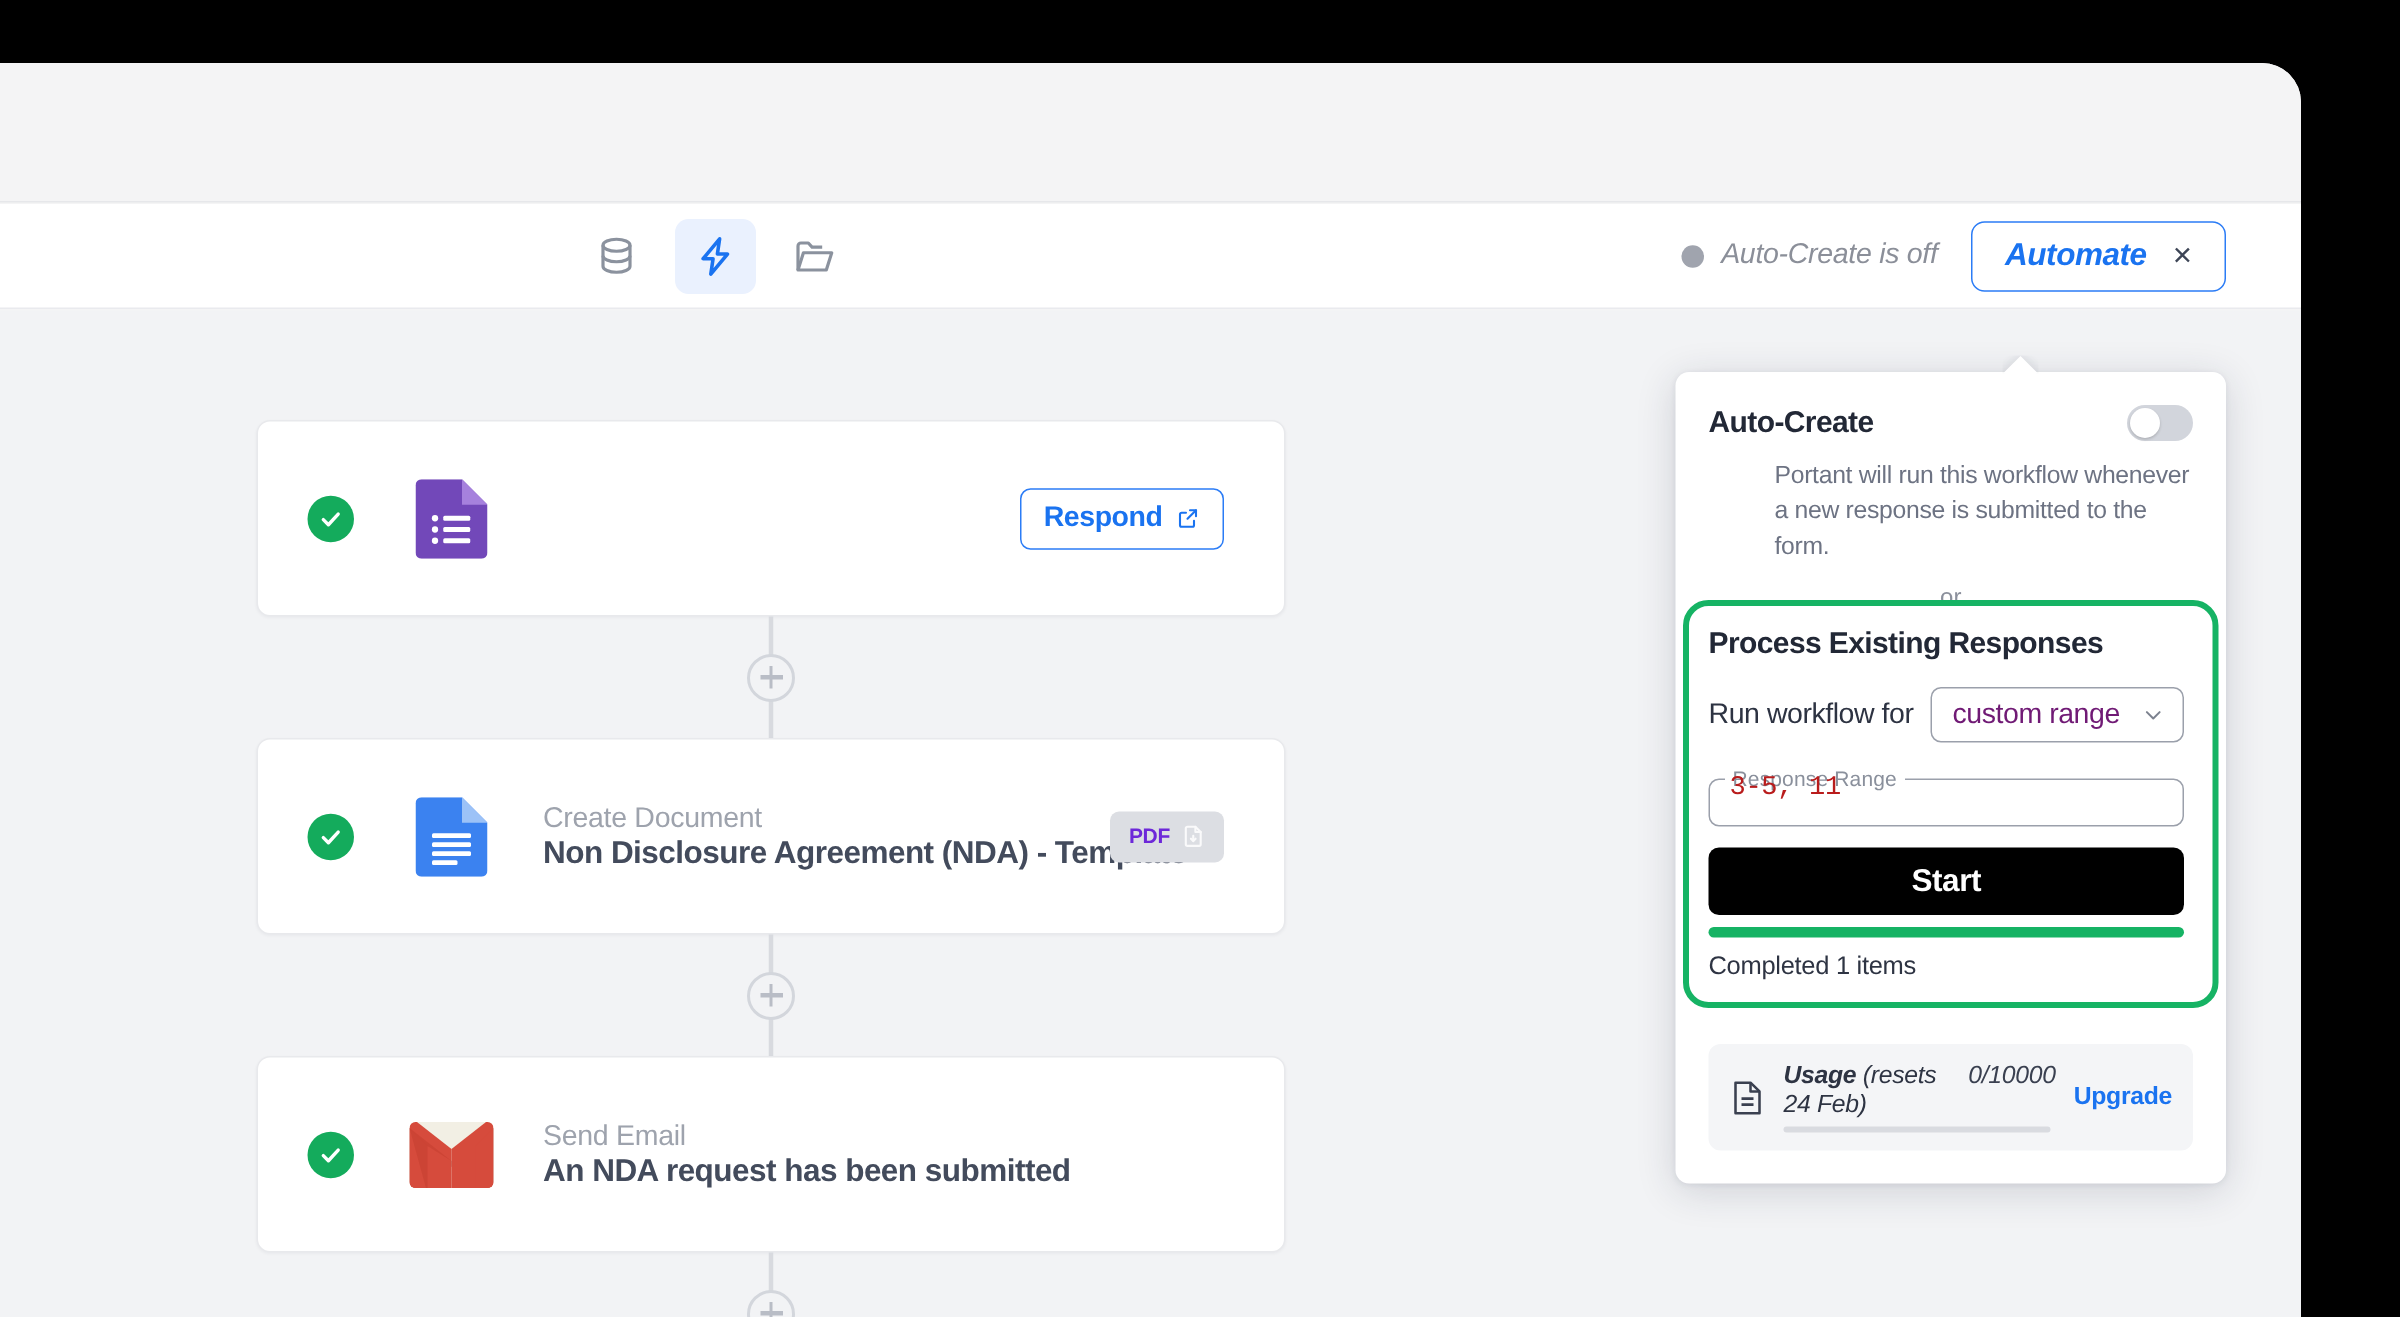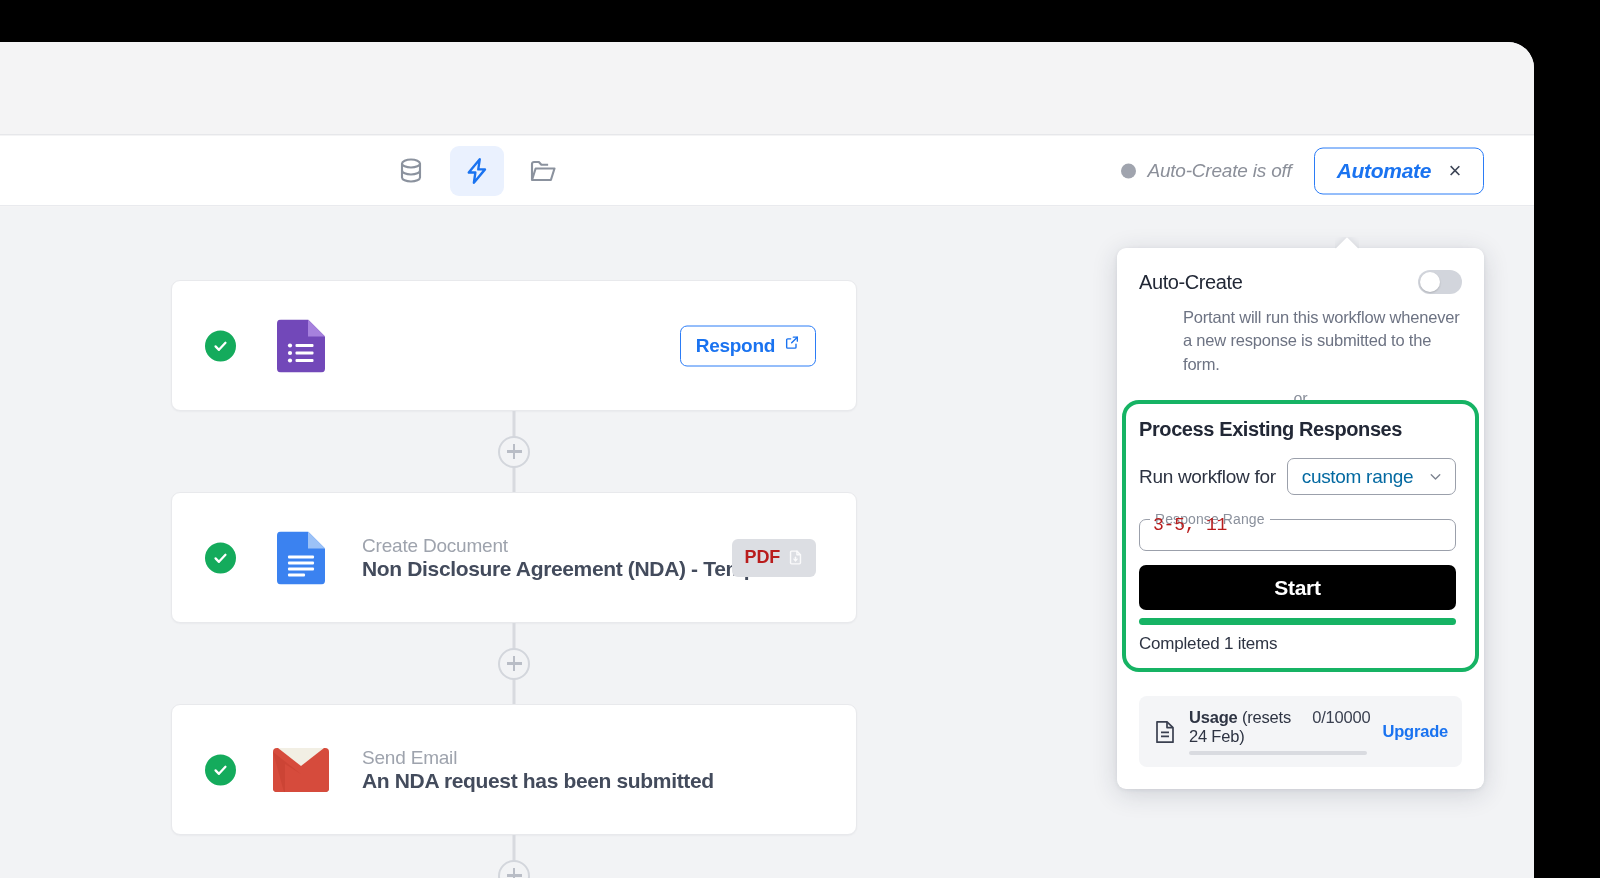--- a/index.html
+++ b/index.html
@@ -124,42 +124,42 @@
     white-space: nowrap;
   }
   .wf-title {
     font-size: 21px; font-weight: bold;
     color: #434b5c; letter-spacing: -0.35px;
     white-space: nowrap;
   }
   #respond-button {
     position: absolute; right: 40px; top: 50%;
     transform: translateY(-50%);
-    display: flex; align-items: flex-start; gap: 9px;
+    display: flex; align-items: center; gap: 9px;
     border: 1.5px solid #2b7cf6;
     border-radius: 7px;
     padding: 8px 15px 9px 15px;
     background: #fff;
     cursor: pointer;
   }
   #respond-button .label {
     font-size: 19px; font-weight: bold; color: #1a73f0;
     letter-spacing: -0.3px;
   }
   #pdf-badge {
     position: absolute; right: 40px; top: 50%;
     transform: translateY(-50%);
     display: flex; align-items: center; gap: 7px;
     background: #dcdee3;
     border-radius: 6px;
     padding: 8px 12px 9px 13px;
     cursor: pointer;
   }
   #pdf-badge .label {
-    font-size: 18px; font-weight: bold; color: #b91c1c;
+    font-size: 14px; font-weight: bold; color: #6d28d9;
     letter-spacing: -0.2px;
   }
 
   .wf-connector {
     position: relative;
     width: 686px; height: 81px;
     display: flex; align-items: center; justify-content: center;
   }
   .wf-connector .line {
     position: absolute; left: 50%; top: 0;
@@ -203,21 +203,21 @@
     background: #fff;
     transform: rotate(45deg);
     box-shadow: -2px -2px 6px rgba(30,38,60,0.08);
   }
 
   .pop-section { padding: 22px 22px 0 22px; }
   .pop-head {
     display: flex; align-items: center; justify-content: space-between;
   }
   .pop-h1 {
-    font-size: 20px; font-weight: normal; color: #222836;
+    font-size: 20px; font-weight: bold; color: #222836;
     letter-spacing: -0.4px;
   }
   #auto-create-toggle {
     width: 44px; height: 24px; border-radius: 12px;
     background: #d2d5dc;
     position: relative; cursor: pointer; flex: none;
   }
   #auto-create-toggle .knob {
     position: absolute; left: 2px; top: 2px;
     width: 20px; height: 20px; border-radius: 50%;
@@ -267,21 +267,21 @@
     height: 37px;
     border: 1.4px solid #9ba0ab;
     border-radius: 7px;
     display: flex; align-items: center;
     padding: 0 11px 0 14px;
     cursor: pointer;
     background: #fff;
   }
   #range-select .val {
     flex: 1;
-    font-size: 19px; color: #0369a1; letter-spacing: -0.3px;
+    font-size: 19px; color: #701a75; letter-spacing: -0.3px;
   }
 
   
   #response-range-field {
     position: relative;
     height: 40px;
     margin-bottom: 14px;
   }
   #response-range-field fieldset {
     position: absolute; inset: 0;
@@ -327,21 +327,21 @@
   
   #usage-row {
     margin: 22px 22px 22px 22px;
     background: #f4f5f7;
     border-radius: 8px;
     padding: 12px 14px;
     display: flex; align-items: center; gap: 12px;
   }
   .usage-mid { flex: 1; }
   .usage-line1 {
-    display: flex; align-items: baseline; gap: 18px;
+    display: flex; align-items: baseline; gap: 18px; font-style: italic;
   }
   .usage-label {
     font-size: 16.5px; color: #2e3443; letter-spacing: -0.2px;
   }
   .usage-label b { font-weight: bold; }
   .usage-count {
     font-size: 16.5px; color: #3a4050; letter-spacing: -0.2px;
     margin-left: auto;
   }
   .usage-track {

